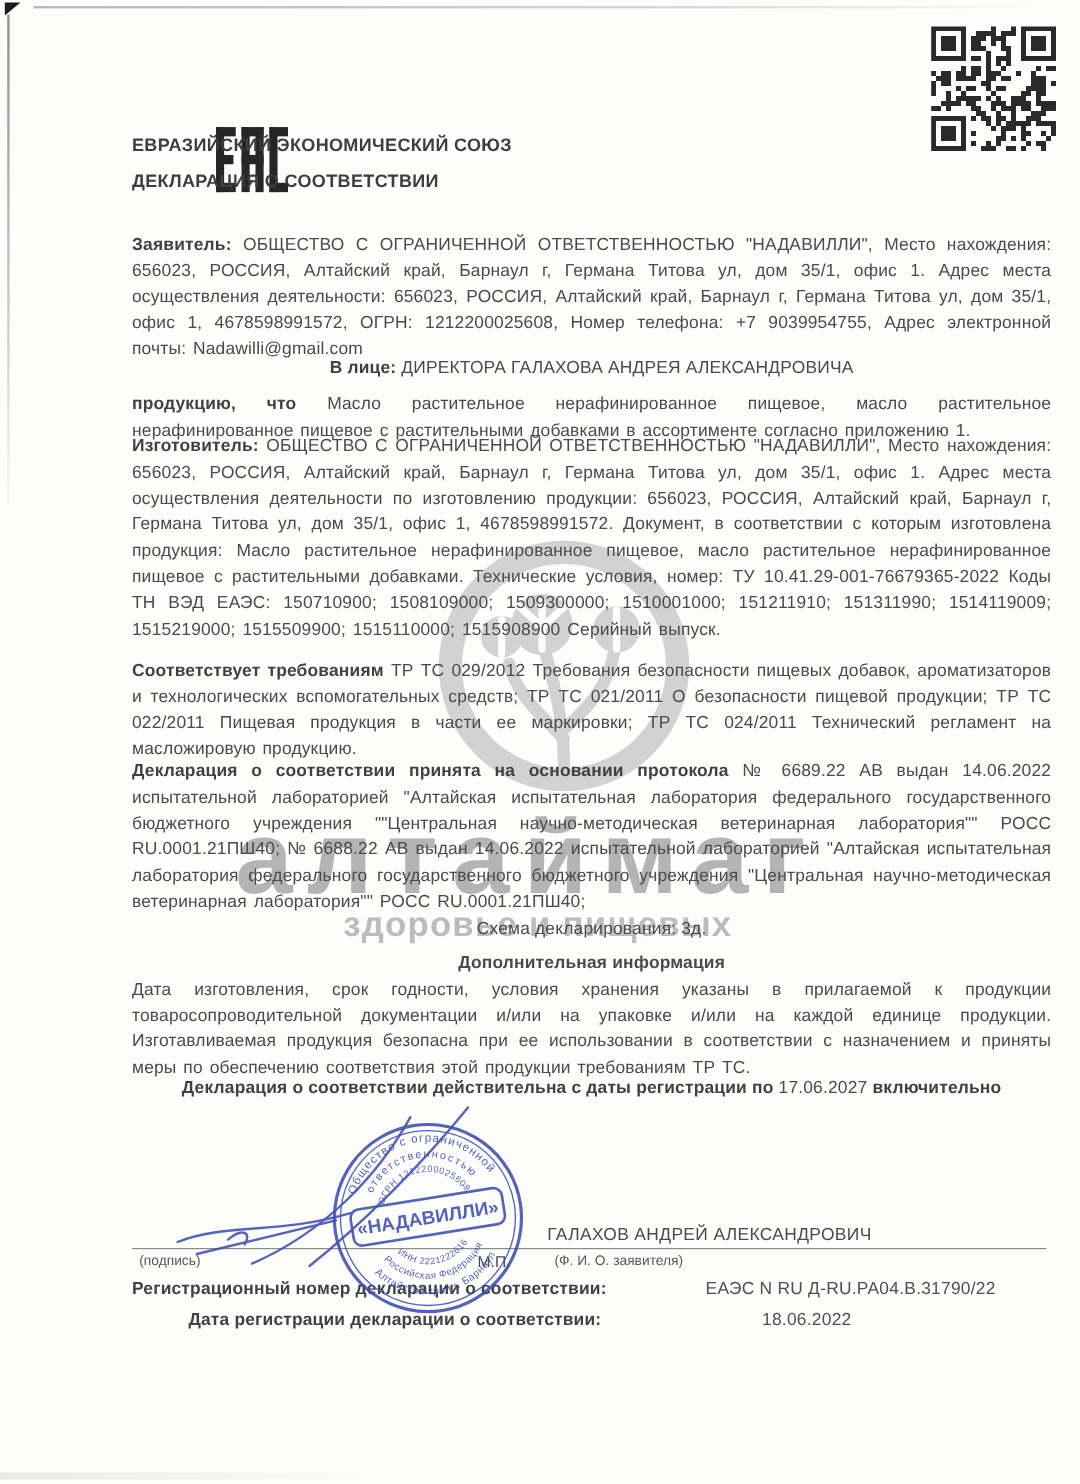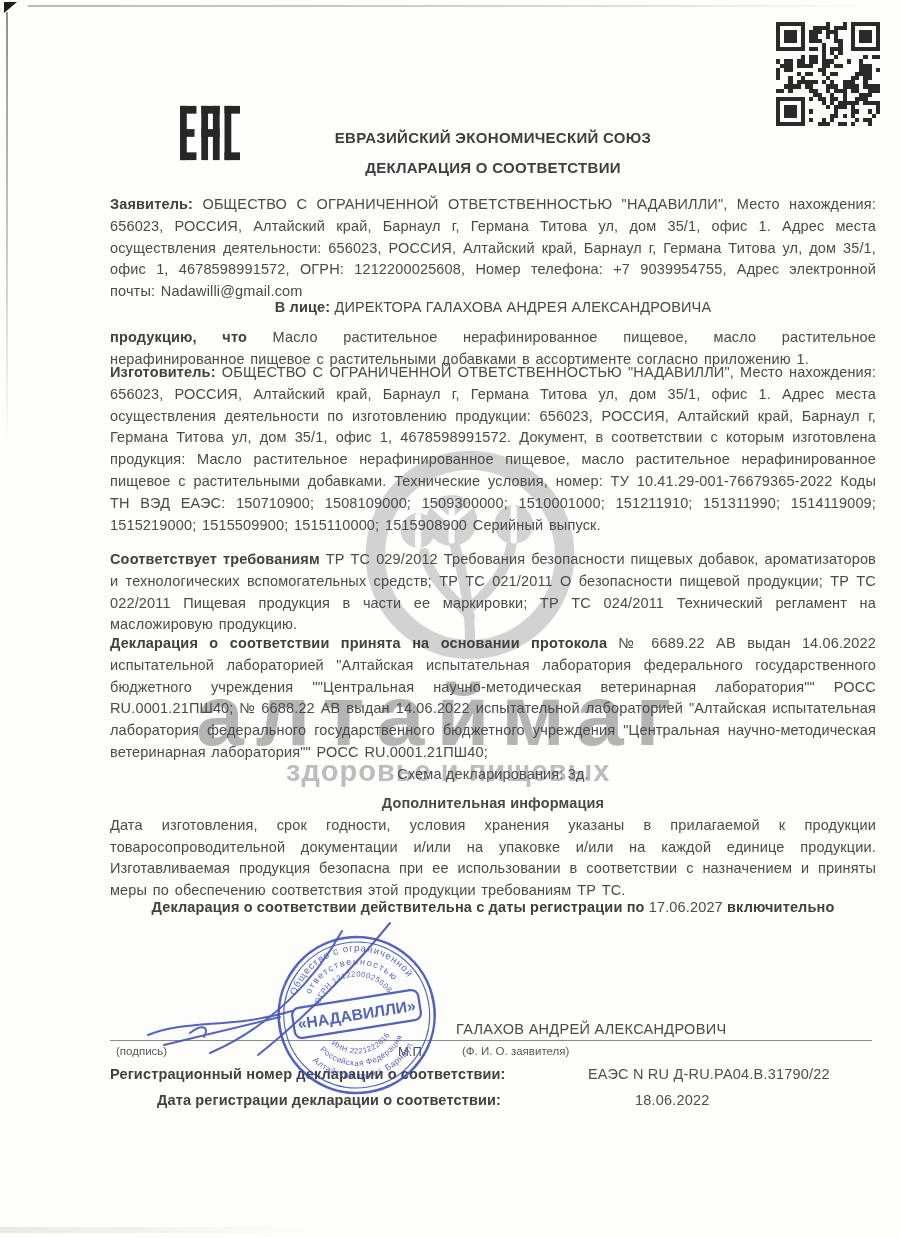--- a/index.html
+++ b/index.html
@@ -14,21 +14,21 @@
   .edge-top{position:absolute;left:28px;top:5px;width:856px;height:2px;
     background:linear-gradient(to right,#b9b9b9,#d4d4d4 60%,rgba(220,220,220,0));}
   .edge-left{position:absolute;left:6px;top:12px;width:2px;height:430px;
     background:linear-gradient(to bottom,#8f8f8f,#c9c9c9 55%,rgba(210,210,210,0));}
   .edge-bottom{position:absolute;left:0;top:1227px;width:320px;height:6px;
     background:linear-gradient(to right,#e9e9e8,rgba(240,240,240,0));}
 
   .eac-logo{position:absolute;left:180px;top:104px;z-index:2;}
   .qr{position:absolute;left:776px;top:22px;z-index:2;}
 
-  .title-block{position:absolute;left:110px;top:129px;width:766px;text-align:center;z-index:2;}
+  .title-block{position:absolute;left:110px;top:113px;width:766px;text-align:left;z-index:2;}
   .title-line{font-weight:bold;font-size:15px;color:#3e3e3e;letter-spacing:.3px;margin:0 0 13px 0;}
 
   .tblock{position:absolute;left:110px;width:766px;z-index:2;}
   .para{margin:0;font-size:14.5px;line-height:21.8px;text-align:justify;
     letter-spacing:.15px;word-spacing:1.5px;color:#4a4a4a;}
   .para .b, .b{font-weight:bold;color:#414141;}
   .line{font-size:14.5px;line-height:21.8px;color:#4a4a4a;letter-spacing:.15px;text-align:center;}
   .gap8{height:8px;}
 
   

